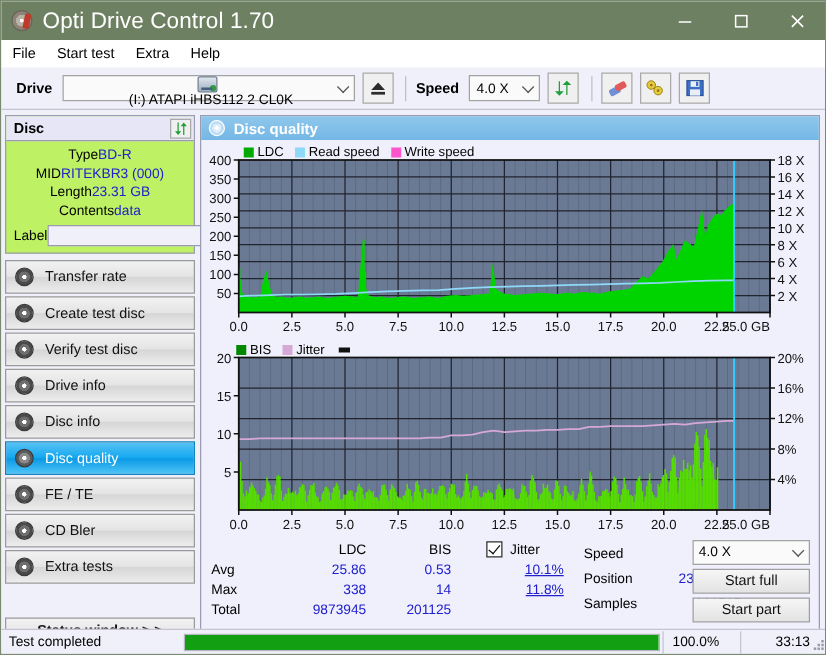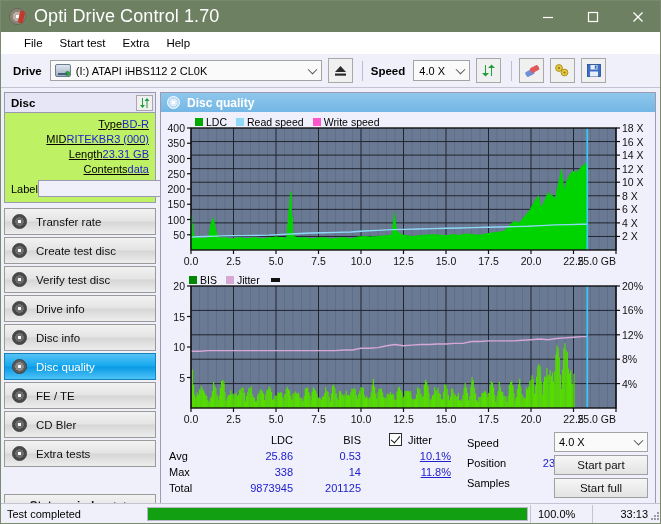--- a/index.html
+++ b/index.html
@@ -53,21 +53,21 @@
     display: flex; align-items: center; justify-content: center;
     color: #ffffff;
   }
   .wbtn svg { display: block; }
 
   
   #menubar {
     height: 22px;
     background: #ffffff;
     display: flex; align-items: center;
-    padding-left: 23px;
+    padding-left: 9px;
     border-bottom: 1px solid #ffffff;
   }
   #menubar .mi {
     color: #000;
     font-size: 11.5px;
     padding: 2px 9px 2px 0;
     margin-right: 8px;
     white-space: nowrap;
   }
 
@@ -89,21 +89,21 @@
     font-size: 11px;
     color: #000;
     padding-left: 4px;
   }
   .combo .caret {
     position: absolute; right: 5px; top: 50%;
     width: 7px; height: 7px;
     border-right: 1.4px solid #555; border-bottom: 1.4px solid #555;
     transform: translateY(-70%) rotate(45deg);
   }
-  #drive-combo { width: 272px; }
+  #drive-combo { width: 234px; flex-direction: column; }
   #drive-combo .dicon {
     width: 16px; height: 13px; margin-right: 5px; flex: none;
     background: linear-gradient(#dfe6ee,#9fb0c2);
     border: 1px solid #6a7c8d; border-radius: 2px;
     position: relative;
   }
   #drive-combo .dicon::after {
     content:""; position:absolute; left:2px; bottom:1px; width:9px;height:2px;background:#44607c;
   }
   #drive-combo .dicon::before {
@@ -140,21 +140,21 @@
     display: flex; align-items: center; justify-content: space-between;
     padding: 0 2px 0 6px;
   }
   .disc-hdr .t { font-weight: bold; font-size: 11.5px; }
   .minibtn {
     width: 17px; height: 16px;
     border: 1px solid #a9a9a9; background: #f0f0f0;
     display:flex;align-items:center;justify-content:center;
   }
   .disc-rows { padding: 3px 6px 4px 6px; }
-  .drow { display: flex; justify-content: flex-end; align-items: center; height: 15px; text-decoration: underline; }
+  .drow { display: flex; justify-content: center; align-items: center; height: 15px; }
   .drow .k { color: #000; font-size: 11px; }
   .drow .v { color: #2020cc; font-size: 11px; }
   .labelrow { display: flex; align-items: center; margin-top: 3px; }
   .labelrow .k { width: 38px; font-size: 11px; }
   .labelfield {
     flex: 1; height: 17px;
     background: #f0f0fa; border: 1px solid #9a9ab0;
     margin-right: 4px;
   }
   .cdbtn {
@@ -1613,22 +1613,22 @@
             <span class="rb-k lbl">Samples</span>
             <span class="rb-v val">381515</span>
           </div>
         </div>
 
         <div class="rbtns">
           <div class="combo">
             <span>4.0 X</span>
             <span class="caret"></span>
           </div>
+          <div class="btn">Start full</div>
           <div class="btn">Start part</div>
-          <div class="btn">Start full</div>
         </div>
       </div>
     </div>
   </div>
 
   <div id="statusbar">
     <span class="st-text">Test completed</span>
     <span class="bar-area">
       <span class="progtrack">
         <span class="progfill" id="progfill" style="width: 100%; background: rgb(18, 160, 18);"></span>

